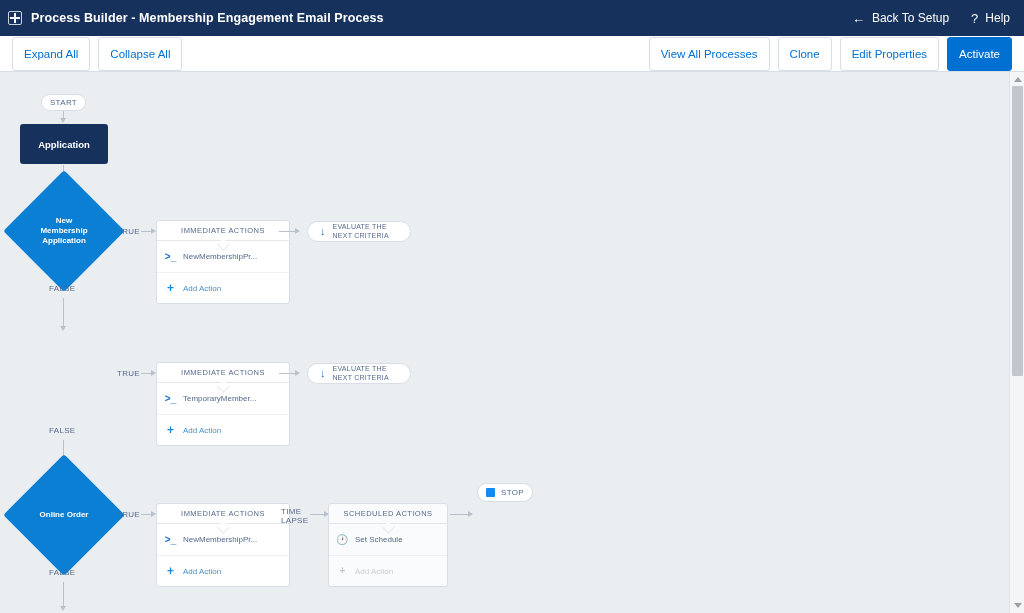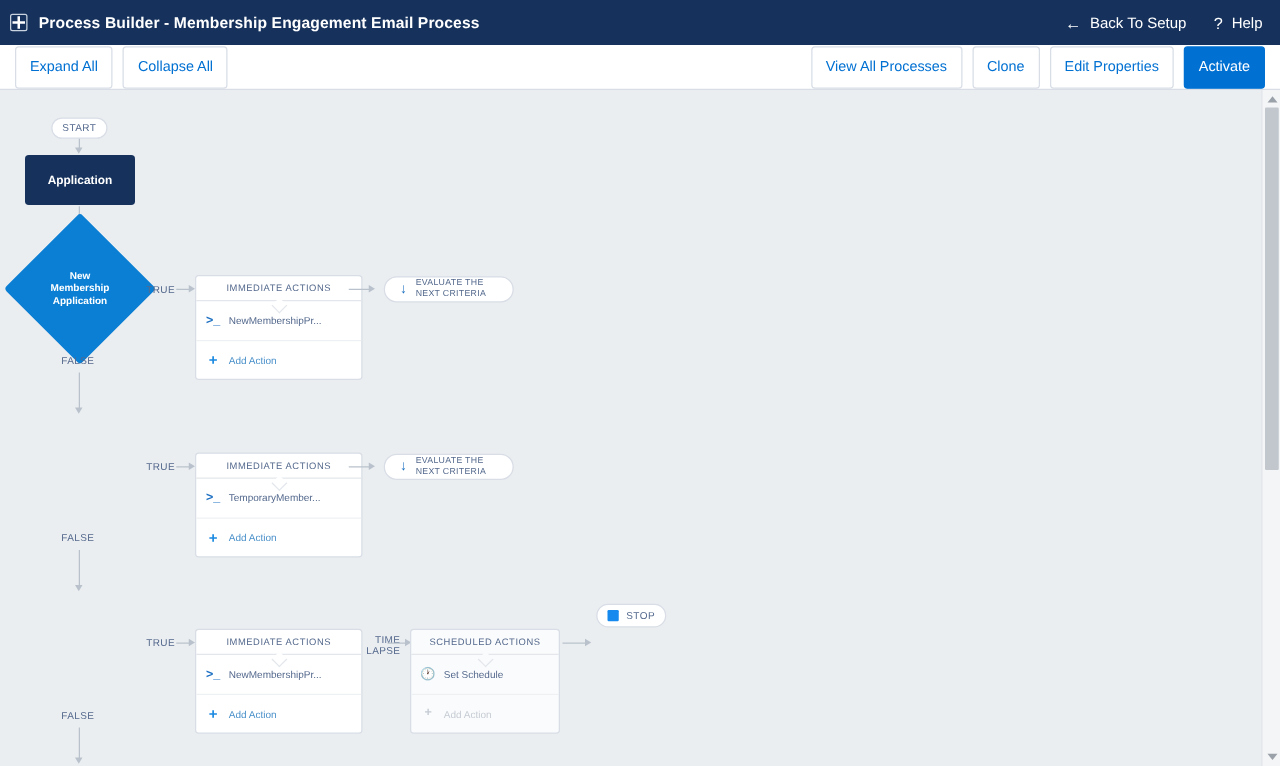--- a/index.html
+++ b/index.html
@@ -378,20 +378,24 @@
 
     <div class="hline" style="left:279px; top:301px; width:18px;"></div>
     <div class="arrow-head-rt" style="left:295px; top:298px;"></div>
 
     <div class="eval-pill" style="left:307px; top:291px;">
       <span class="arrow-dn">↓</span>
       <span class="txt">EVALUATE THE
 NEXT CRITERIA</span>
     </div>
 
+    <div class="diamond-wrap" style="left:21px; top:400px;">
+      <div class="diamond"></div>
+      <div class="diamond-label" style="white-space:pre-line;">Online Order</div>
+    </div>
     <div class="edge-label" style="left:117px; top:438px;">TRUE</div>
     <div class="hline" style="left:141px; top:442px; width:12px;"></div>
     <div class="arrow-head-rt" style="left:151px; top:439px;"></div>
 
     <div class="edge-label" style="left:49px; top:496px;">FALSE</div>
     <div class="vline" style="left:63px; top:510px; height:26px;"></div>
     <div class="arrow-head-dn" style="left:60px; top:534px;"></div>
 
     <div class="action-panel" style="left:156px; top:431px;">
       <div class="panel-head">IMMEDIATE ACTIONS</div>
@@ -399,21 +403,21 @@
       <div class="panel-row">
         <span class="ic">&gt;_</span>
         <span>NewMembershipPr...</span>
       </div>
       <div class="panel-row add">
         <span class="ic">+</span>
         <span>Add Action</span>
       </div>
     </div>
 
-    <div class="edge-label" style="left:281px; top:435px; text-align:right; white-space:pre-line;margin-left:12px;">TIME
+    <div class="edge-label" style="left:281px; top:435px; text-align:left; white-space:pre-line;">TIME
 LAPSE</div>
     <div class="hline" style="left:310px; top:442px; width:16px;"></div>
     <div class="arrow-head-rt" style="left:324px; top:439px;"></div>
 
     <div class="action-panel dim" style="left:328px; top:431px; width:120px;">
       <div class="panel-head">SCHEDULED ACTIONS</div>
       <div class="notch dim"></div>
       <div class="panel-row">
         <span class="ic">🕐</span>
         <span>Set Schedule</span>

